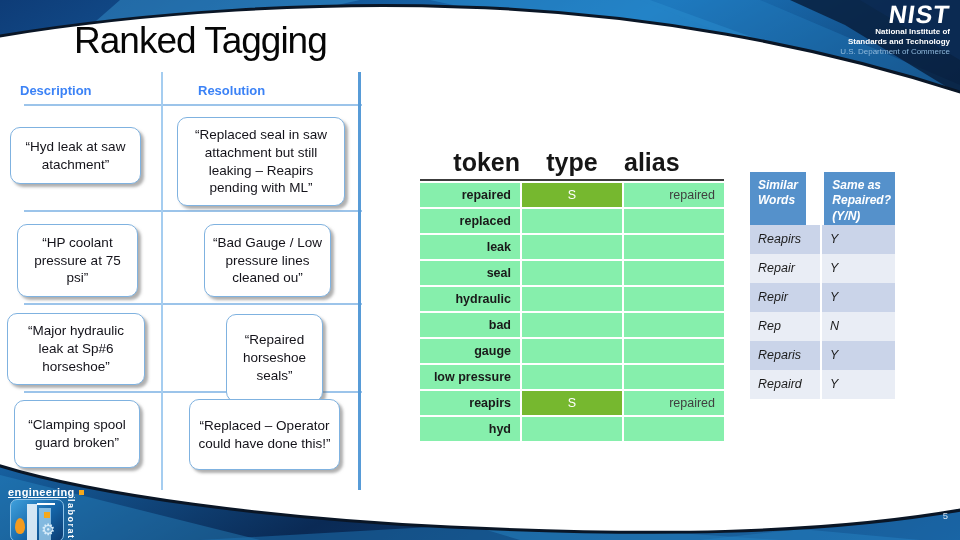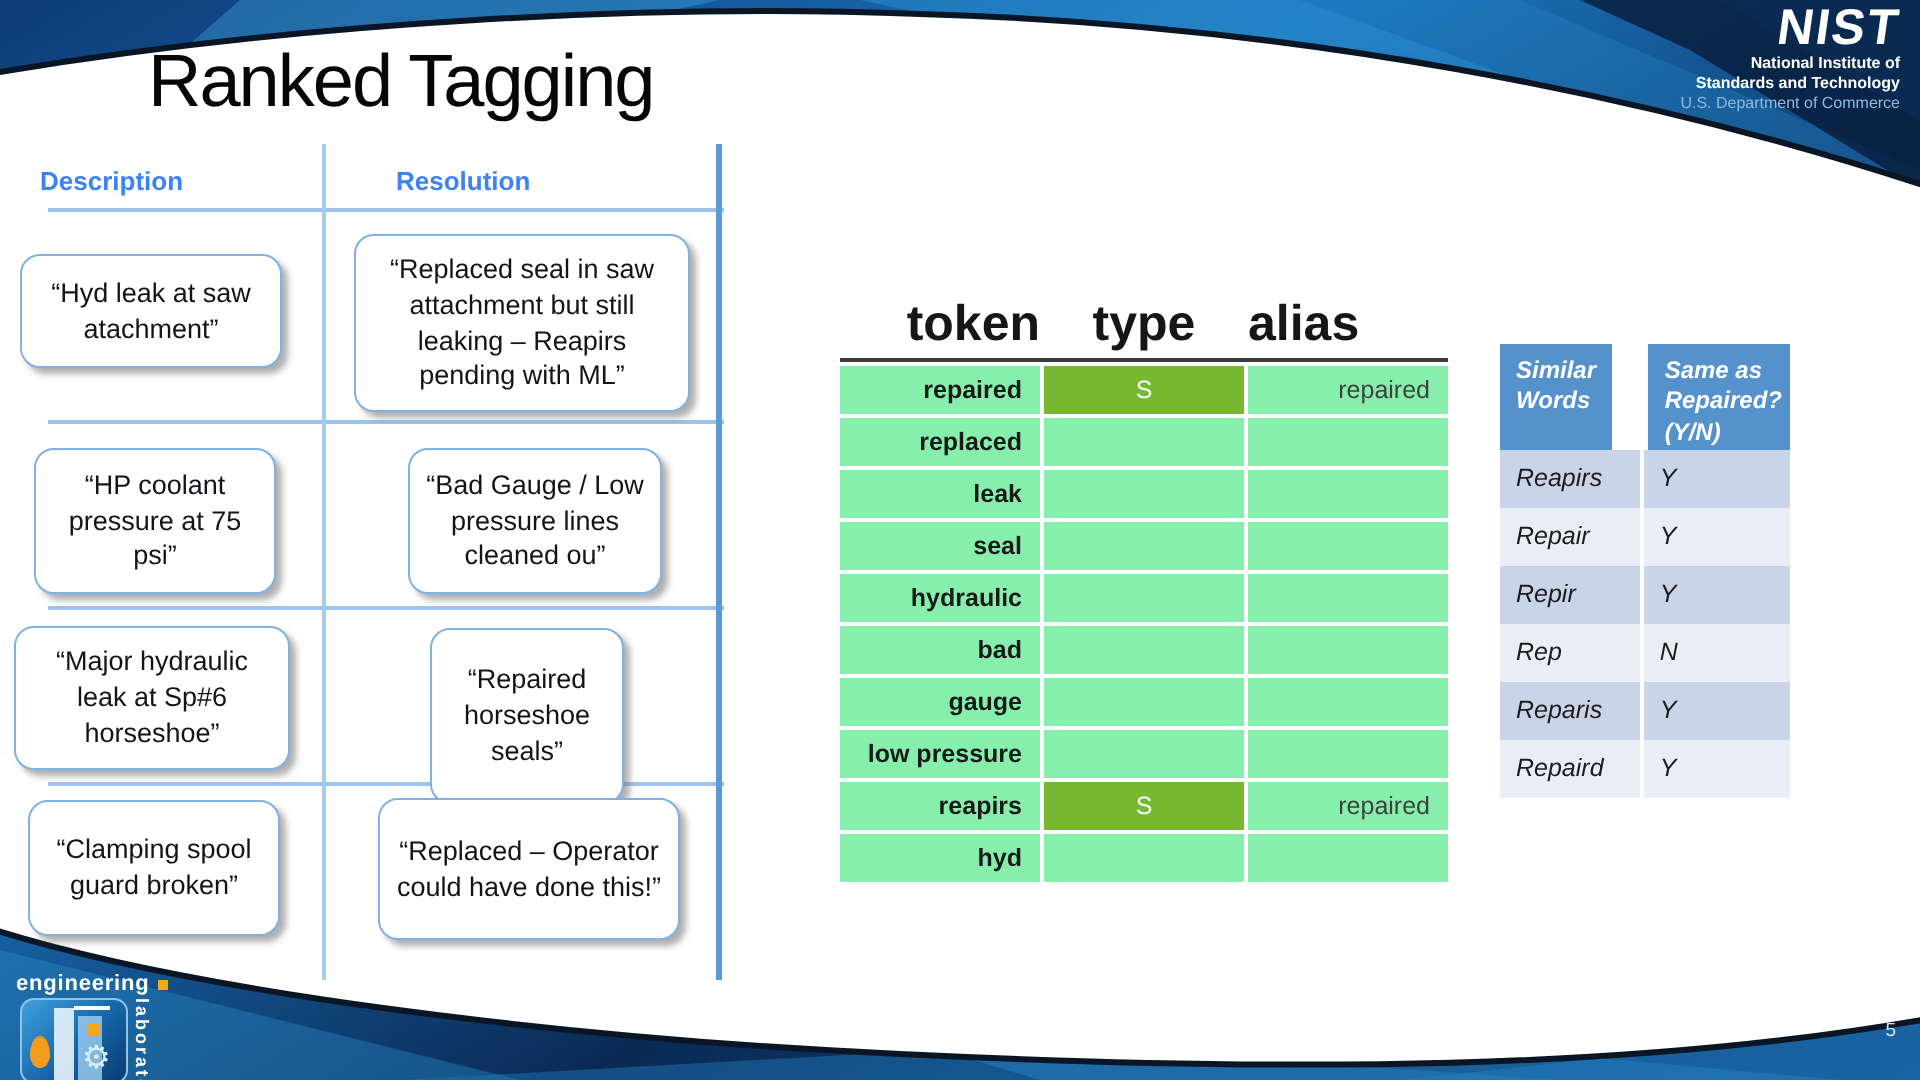--- a/index.html
+++ b/index.html
@@ -35,21 +35,21 @@
     box-shadow:3px 3px 3px rgba(110,110,110,.55);
     display:flex;align-items:center;justify-content:center;text-align:center;
     font-size:13.5px;line-height:1.32;color:#14131a;padding:3px 6px;box-sizing:border-box;
   }
   #d1{left:10px;top:127px;width:131px;height:57px;}
   #d2{left:17px;top:224px;width:121px;height:73px;}
   #d3{left:7px;top:313px;width:138px;height:72px;}
   #d4{left:14px;top:400px;width:126px;height:68px;}
   #r1{left:177px;top:117px;width:168px;height:89px;}
   #r2{left:204px;top:224px;width:127px;height:73px;}
-  #r3{left:215px;top:314px;width:97px;height:88px;}
+  #r3{left:226px;top:314px;width:97px;height:88px;}
   #r4{left:189px;top:399px;width:151px;height:71px;}
 
   
   #token-table{left:420px;top:147px;width:304px;}
   #tt-head{display:flex;border-bottom:2.5px solid #3c3c3c;height:32px;}
   #tt-head .hc{width:100px;font-size:25px;font-weight:bold;color:#161616;line-height:30px;}
   #tt-head .hc+.hc{margin-left:2px;}
   .ha-left{text-align:right;}.ha-center{text-align:center;}.ha-right{text-align:left;}
   .tt-row{display:flex;margin-top:2px;height:24px;}
   .tt-cell{width:100px;background:#86efac;font-size:12.5px;line-height:24px;box-sizing:border-box;}
@@ -68,21 +68,21 @@
   #sim-head .hc2{width:90px;margin-left:18px;}
   .sim-row{display:flex;height:29px;}
   .sim-cell{font-size:12.5px;color:#1c1c1c;line-height:29px;padding-left:8px;box-sizing:border-box;}
   .sim-c1{width:86px;}
   .sim-c2{width:90px;margin-left:2px;}
   .sim-row.dark .sim-cell{background:#cad4e9;}
   .sim-row.light .sim-cell{background:#e9edf5;}
 
   
   #el-logo{left:8px;top:486px;width:90px;z-index:3;}
-  #el-eng{font-size:11px;font-weight:bold;color:#fff;letter-spacing:.4px;display:flex;align-items:center;gap:4px;}
+  #el-eng{font-size:11px;font-weight:bold;color:#fff;letter-spacing:.4px;display:flex;align-items:center;gap:4px;text-decoration:underline;}
   #el-eng .sq{width:5px;height:5px;background:#f5a81c;display:inline-block;}
   #el-icon{position:absolute;left:2px;top:13px;width:52px;height:41px;border-radius:7px;
     background:linear-gradient(135deg,#3fa0dc 0%,#1565a8 55%,#0b3a70 100%);
     border:1px solid #8ec3e8;overflow:hidden;}
   #el-icon .bldg1{position:absolute;left:16px;top:4px;width:10px;height:37px;background:#e8f3fb;opacity:.9;}
   #el-icon .bldg2{position:absolute;left:28px;top:8px;width:12px;height:33px;background:#9fd0ef;opacity:.8;}
   #el-icon .flame{position:absolute;left:4px;top:18px;width:10px;height:16px;background:#f59b1e;
     border-radius:50% 50% 50% 50%/60% 60% 40% 40%;}
   #el-icon .gear{position:absolute;left:30px;top:22px;font-size:16px;color:#d9edfa;line-height:1;}
   #el-icon .hook{position:absolute;left:33px;top:12px;width:6px;height:6px;background:#f5a81c;}

